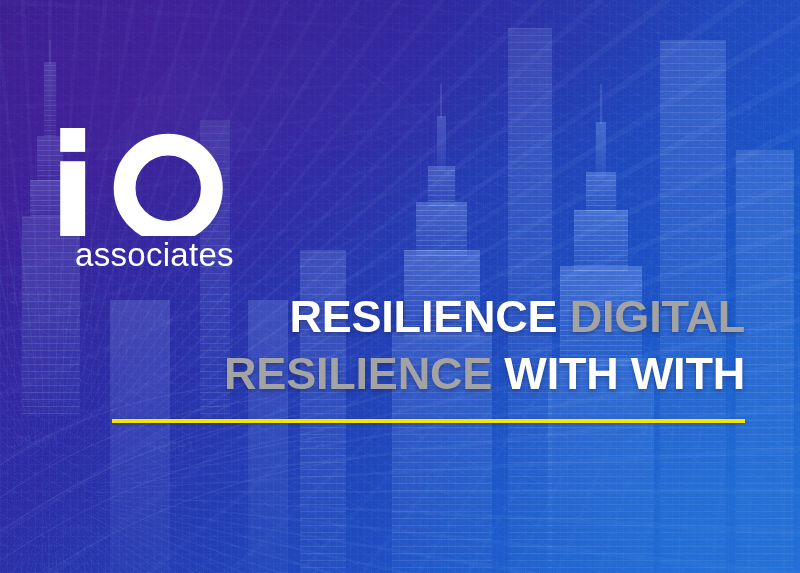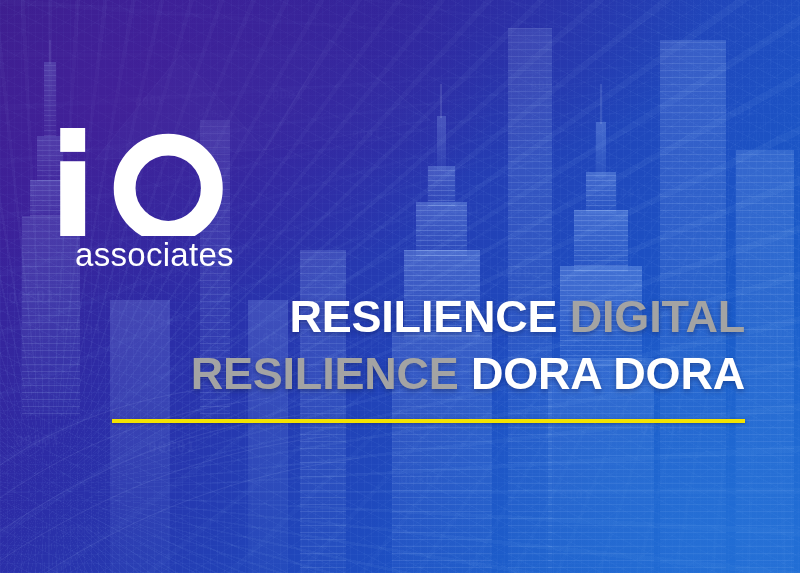--- a/index.html
+++ b/index.html
@@ -288,21 +288,21 @@
     <span class="logo-word">associates</span>
   </div>
 
   <div class="text-block">
 
     <h1 class="headline">
       <span>
         <span>RESILIENCE </span><span class="hl">DIGITAL</span>
       </span><br>
       <span>
-        <span class="hl">RESILIENCE</span><span> DORA DORA</span>
+        <span class="hl">RESILIENCE</span><span> WITH WITH</span>
       </span>
     </h1>
 
     <div class="divider" style="width: 633px;"></div>
 
 
   </div>
 
 </div>
 

